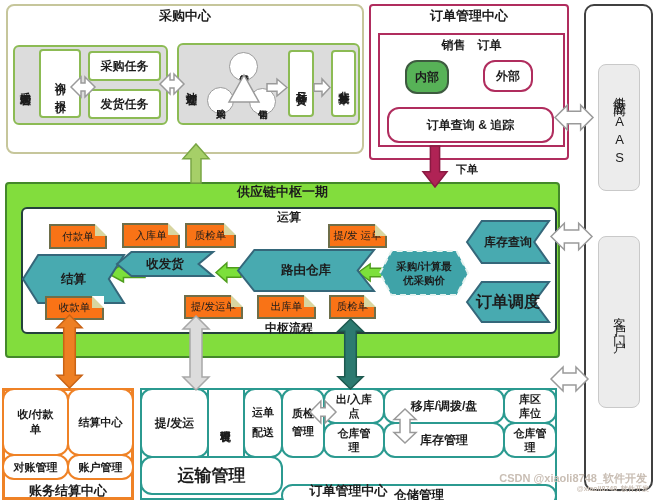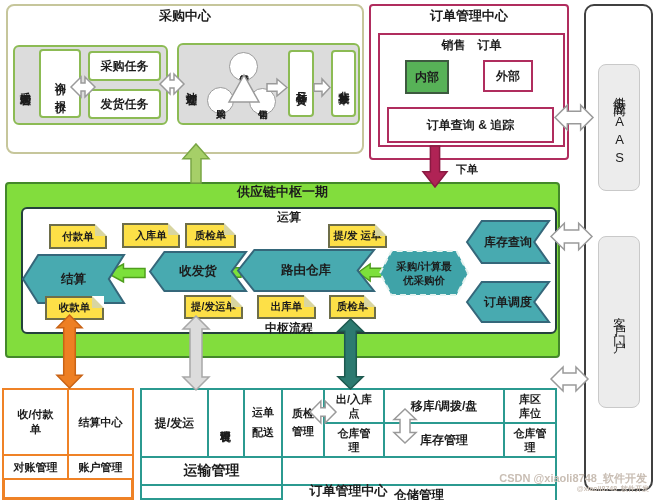--- a/index.html
+++ b/index.html
@@ -1,30 +1,30 @@
 <!DOCTYPE html>
 <html><head>
 <meta charset="utf-8">
 <style>
   html,body{margin:0;padding:0;background:#fff;}
   #stage{position:relative;width:657px;height:500px;background:#fff;overflow:hidden;
          font-family:"Liberation Sans","DejaVu Sans",sans-serif;color:#1c1c1c;}
   .abs{position:absolute;box-sizing:border-box;}
-  .cell{display:flex;align-items:center;justify-content:center;text-align:center;font-weight:700;}
+  .cell{display:flex;align-items:center;justify-content:center;text-align:center;font-weight:700;border-radius:12px;}
   .vtext{writing-mode:vertical-rl;text-orientation:upright;letter-spacing:2px;display:flex;align-items:center;justify-content:center;font-weight:700;}
   .ctr{text-align:center;font-weight:700;}
   svg{position:absolute;inset:0;width:100%;height:100%;overflow:visible;}
   .shape polygon,.shape path{vector-effect:non-scaling-stroke;}
   .ov{position:absolute;inset:0;display:flex;align-items:center;justify-content:center;font-weight:700;text-align:center;}
   
   .proc-border{border:2px solid #c6c69b;border-radius:8px;background:#fff;}
   .green-sub{background:#dcdcdc;border:2px solid #8cbb54;border-radius:6px;}
   .wgreen{background:#fff;border:2px solid #8cbb54;border-radius:4px;}
   .crimson{border:2px solid #b02d5e;background:#fff;}
-  .doc{background:#fde047;border:2px solid #6e6e49;display:flex;align-items:center;justify-content:center;font-weight:700;font-size:10.5px;}
+  .doc{background:#f97316;border:2px solid #6e6e49;display:flex;align-items:center;justify-content:center;font-weight:400;font-size:10.5px;}
   .doc::after{content:"";position:absolute;top:-2px;right:-2px;border-style:solid;
               border-width:0 12px 12px 0;border-color:#fff #fff #d8d5a0 transparent;}
   .graycell{background:#dcdcdc;}
   .tealb{border:2px solid #2b9a90;background:#fff;}
   .orgb{border:2px solid #ef8226;background:#fff;}
   .wm{color:#c9beb4;font-weight:700;}
 </style>
 </head>
 <body>
 
@@ -137,21 +137,21 @@
         <polygon points="0,10 13,0 13,5 30,5 30,15 13,15 13,20" fill="#7ce03b" stroke="#4f9e1d" stroke-width="1.5"></polygon>
       </svg>
   </div>
 
   <div class="abs shape" style="left:23px;top:255px;width:101px;height:48px;z-index:3;">
     <svg viewBox="0 0 100 40" preserveAspectRatio="none">
         <polygon points="0,20 15,0 100,0 85,20 100,40 15,40" fill="#48aab0" stroke="#35677a" stroke-width="2"></polygon>
       </svg>
     <span class="ov" style="font-size:12.5px;">结算</span>
   </div>
-  <div class="abs shape" style="left:150px;top:252px;width:96px;height:39px;z-index:3;">
+  <div class="abs shape" style="left:117px;top:252px;width:96px;height:24px;z-index:3;">
     <svg viewBox="0 0 100 40" preserveAspectRatio="none">
         <polygon points="0,20 15,0 100,0 85,20 100,40 15,40" fill="#48aab0" stroke="#35677a" stroke-width="2"></polygon>
       </svg>
     <span class="ov" style="font-size:12.5px;">收发货</span>
   </div>
   <div class="abs shape" style="left:238px;top:250px;width:136px;height:41px;z-index:3;">
     <svg viewBox="0 0 100 40" preserveAspectRatio="none">
         <polygon points="0,20 12,0 100,0 88,20 100,40 12,40" fill="#48aab0" stroke="#35677a" stroke-width="2"></polygon>
       </svg>
     <span class="ov" style="font-size:12.5px;">路由仓库</span>
@@ -167,21 +167,21 @@
   <div class="abs shape" style="left:467px;top:221px;width:82px;height:42px;z-index:3;">
     <svg viewBox="0 0 100 40" preserveAspectRatio="none">
         <polygon points="0,20 18,0 100,0 82,20 100,40 18,40" fill="#48aab0" stroke="#35677a" stroke-width="2"></polygon>
       </svg>
     <span class="ov" style="font-size:12px;">库存查询</span>
   </div>
   <div class="abs shape" style="left:467px;top:282px;width:82px;height:40px;z-index:3;">
     <svg viewBox="0 0 100 40" preserveAspectRatio="none">
         <polygon points="0,20 18,0 100,0 82,20 100,40 18,40" fill="#48aab0" stroke="#35677a" stroke-width="2"></polygon>
       </svg>
-    <span class="ov" style="font-size:12px;">订单调度</span>
+    <span class="ov" style="font-size:16px;">订单调度</span>
   </div>
 
   <div class="abs doc" style="left:45px;top:296px;width:59px;height:24px;z-index:5;">收款单</div>
   <div class="abs doc" style="left:184px;top:295px;width:59px;height:24px;z-index:5;">提/发运单</div>
   <div class="abs doc" style="left:257px;top:295px;width:59px;height:24px;z-index:5;">出库单</div>
   <div class="abs doc" style="left:329px;top:295px;width:47px;height:24px;z-index:5;">质检单</div>
 
   <div class="abs shape" style="left:56px;top:315px;width:27px;height:73px;z-index:6;">
     <svg viewBox="0 0 28 74" preserveAspectRatio="none">
         <polygon points="14,0 27,13 20,13 20,61 27,61 14,74 1,61 8,61 8,13 1,13" fill="#ee7f23" stroke="#c96315" stroke-width="1.5"></polygon>
@@ -198,28 +198,29 @@
       </svg>
   </div>
 
   <div class="abs orgb" style="left:2px;top:388px;width:132px;height:112px;border-width:3px;"></div>
   <div class="abs orgb cell graycell" style="left:2px;top:388px;width:67px;height:68px;font-size:11px;padding:15px 8px;">
       <span>收/付款单</span>
     </div>
   <div class="abs orgb cell graycell" style="left:67px;top:388px;width:67px;height:68px;font-size:11px;">结算中心</div>
   <div class="abs orgb cell" style="left:2px;top:454px;width:67px;height:26px;font-size:11px;">对账管理</div>
   <div class="abs orgb cell" style="left:67px;top:454px;width:67px;height:26px;font-size:11px;">账户管理</div>
+  <div class="abs ctr" style="left:2px;top:482px;width:132px;font-size:13px;">账务结算中心</div>
 
   <div class="abs tealb" style="left:140px;top:388px;width:417px;height:112px;"></div>
   <div class="abs tealb cell graycell" style="left:140px;top:388px;width:69px;height:70px;font-size:12px;">提/发运</div>
   <div class="abs tealb vtext graycell" style="left:207px;top:388px;width:38px;height:70px;font-size:10.5px;letter-spacing:0;">司机管理</div>
   <div class="abs tealb cell graycell" style="left:243px;top:388px;width:40px;height:70px;font-size:11px;">
       <span style="width:2.4em;line-height:1.8;">运单配送</span>
     </div>
-  <div class="abs tealb cell graycell" style="left:140px;top:456px;width:143px;height:30px;font-size:14px;">运输管理</div>
+  <div class="abs tealb cell graycell" style="left:140px;top:456px;width:143px;height:39px;font-size:17px;">运输管理</div>
 
   <div class="abs tealb cell" style="left:281px;top:388px;width:44px;height:70px;font-size:11px;">
       <span style="width:2.4em;line-height:1.6;">质检管理</span>
     </div>
   <div class="abs tealb cell" style="left:323px;top:388px;width:62px;height:36px;font-size:11px;">
       <span style="width:4.2em;line-height:1.3;">出/入库点</span>
     </div>
   <div class="abs tealb cell" style="left:383px;top:388px;width:122px;height:36px;font-size:12px;">移库/调拨/盘</div>
   <div class="abs tealb cell" style="left:503px;top:388px;width:54px;height:36px;font-size:11px;">
       <span style="width:2.4em;line-height:1.3;">库区库位</span>

